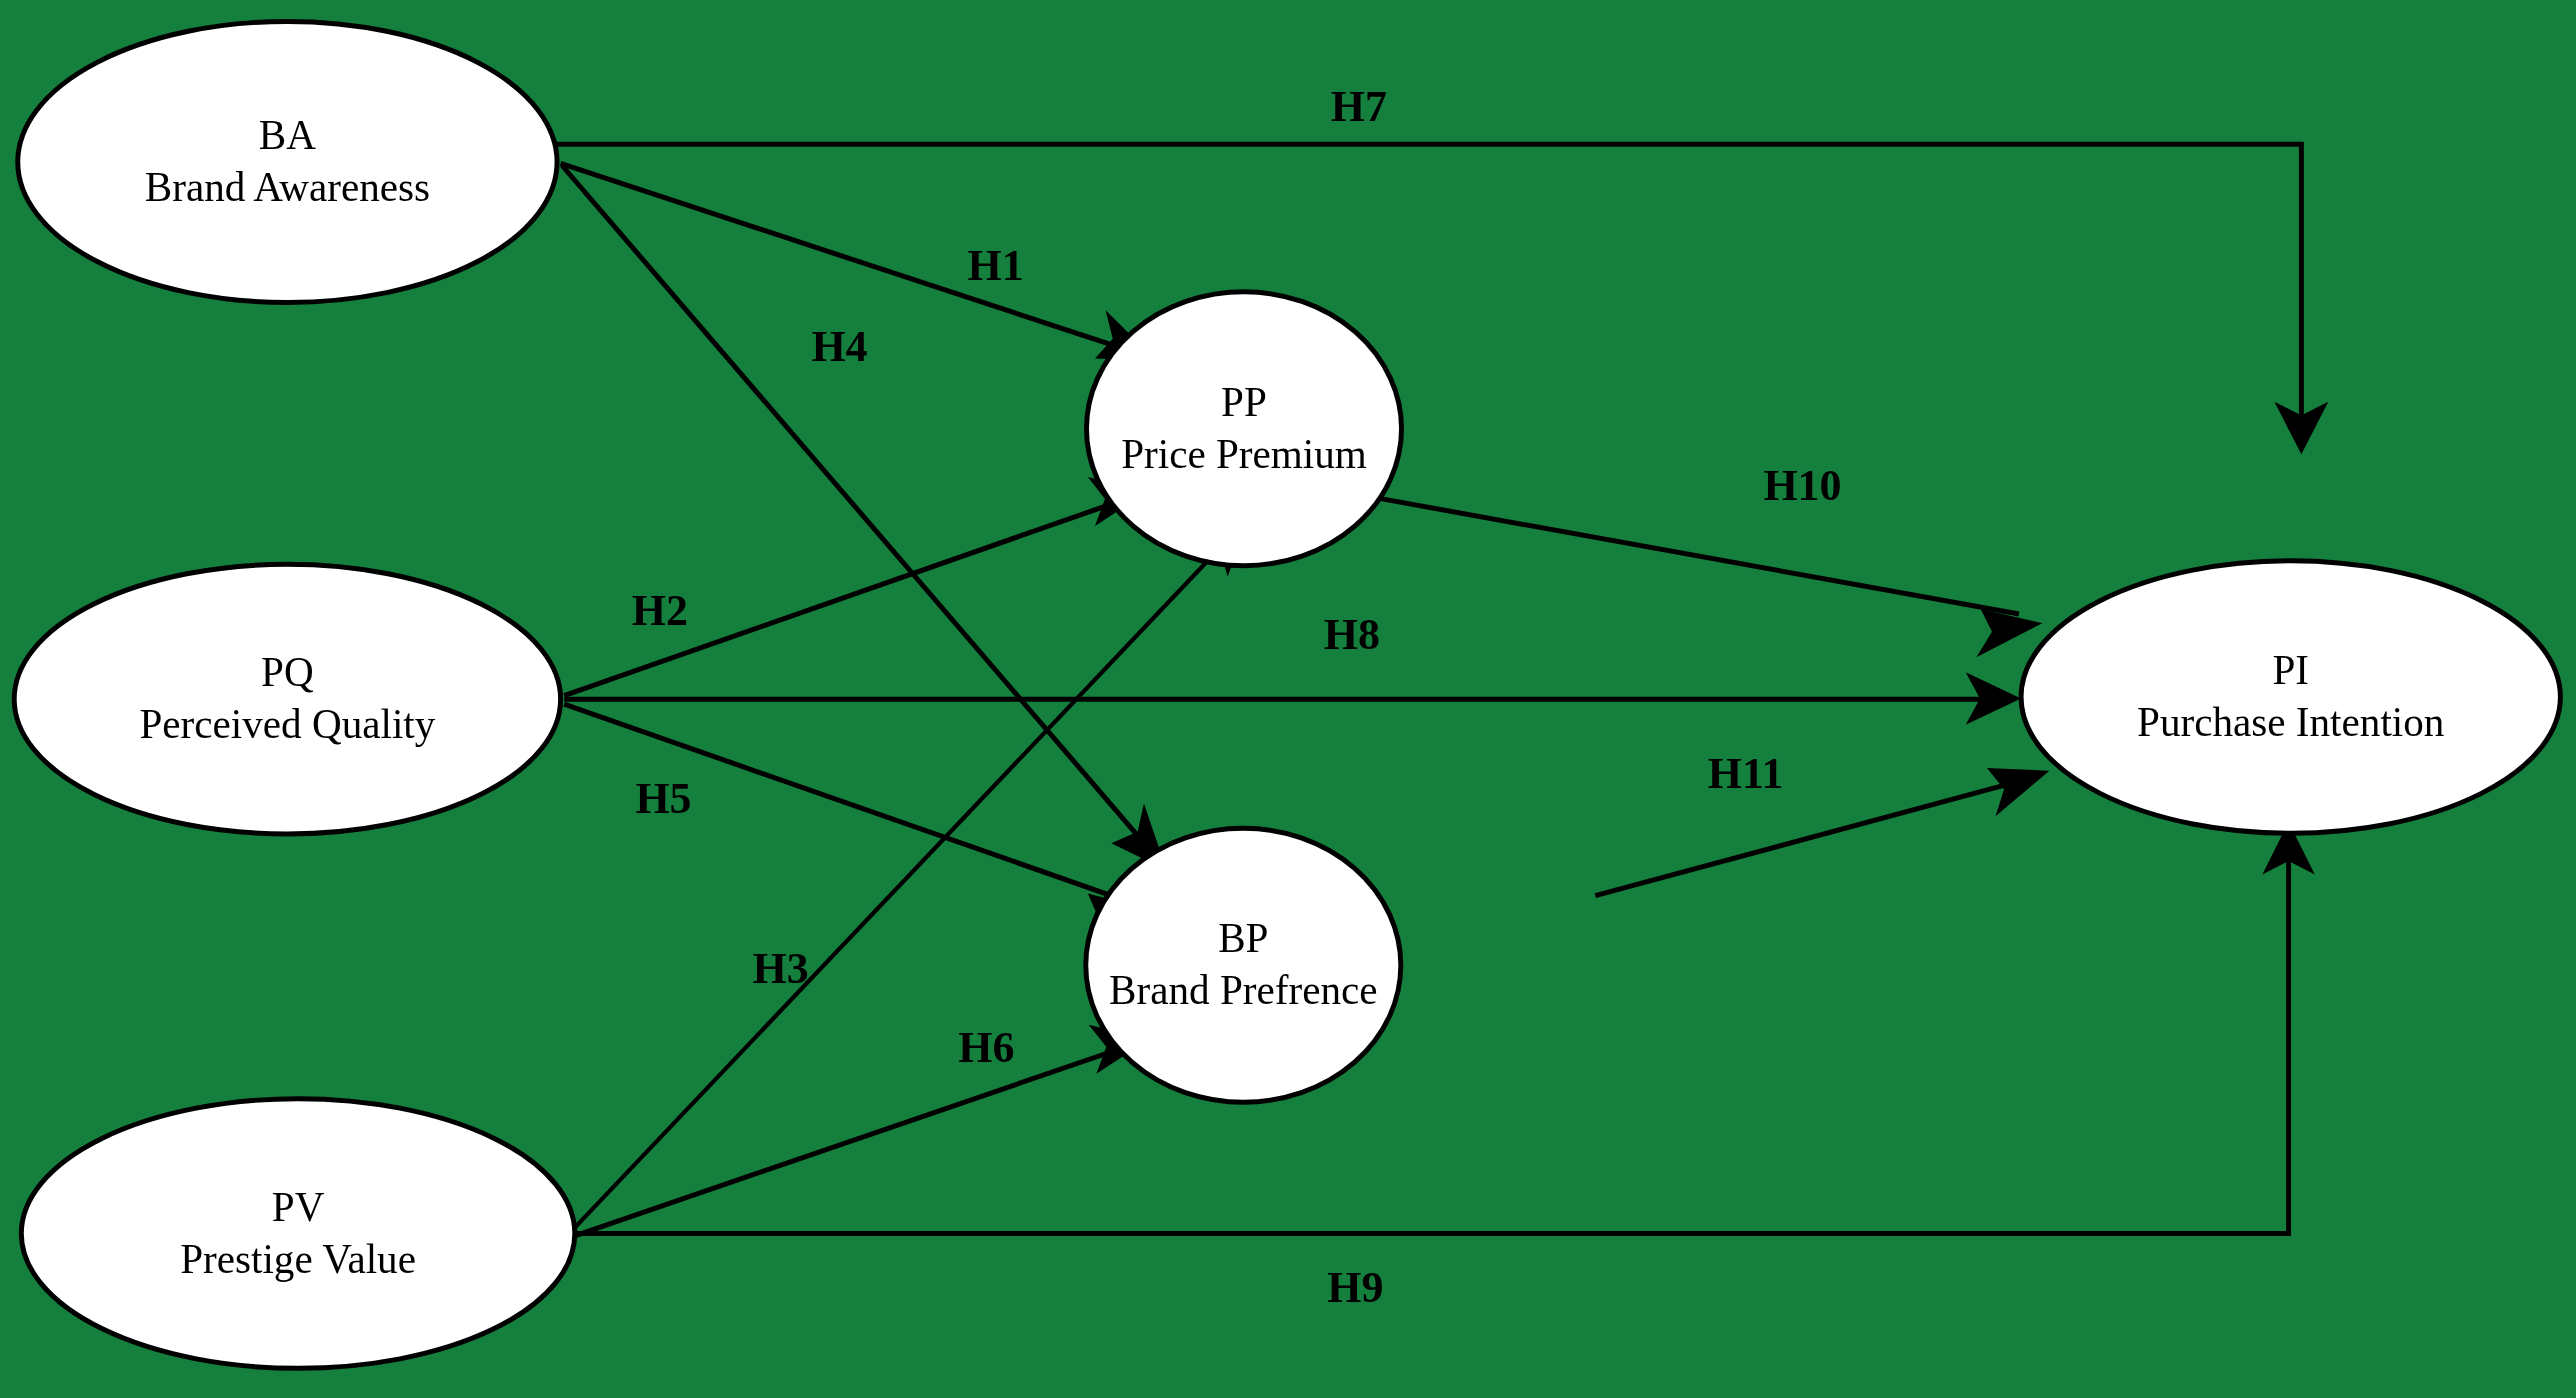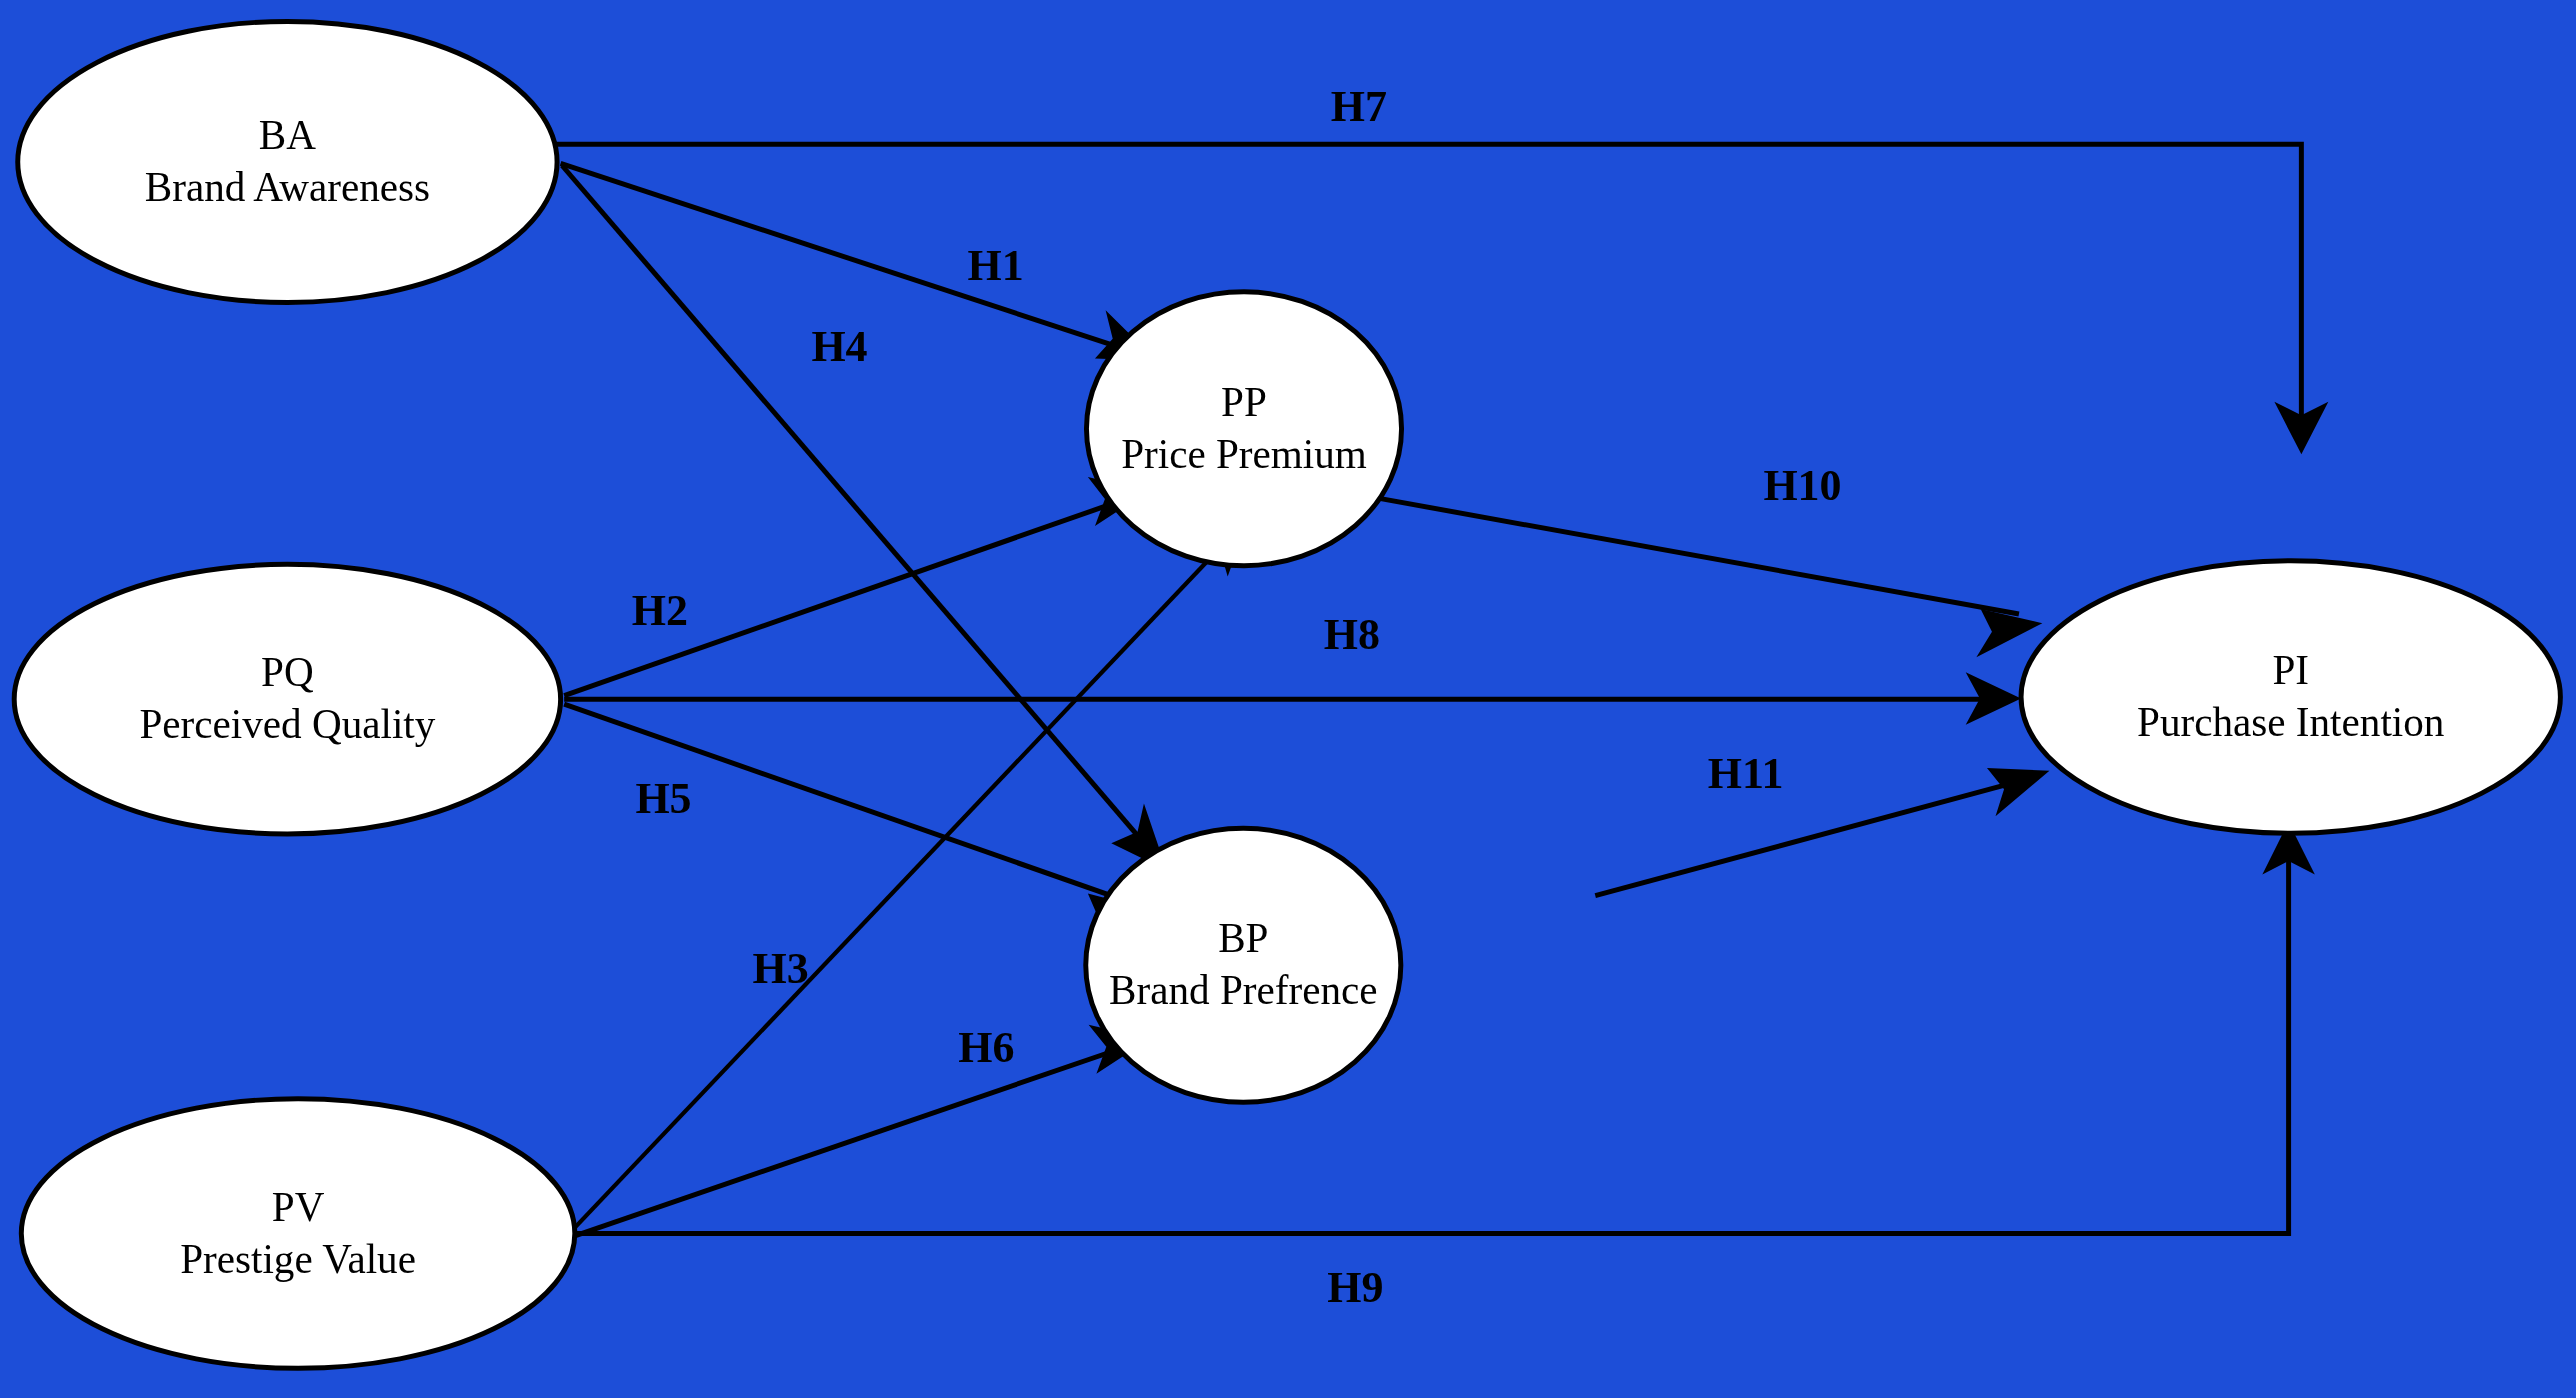--- a/index.html
+++ b/index.html
@@ -8,21 +8,21 @@
     padding: 0;
     background: #ffffff;
   }
   body {
     font-family: "Liberation Serif", "DejaVu Serif", serif;
   }
   #diagram-root {
     position: relative;
     width: 2576px;
     height: 1399px;
-    background: #1d4ed8;
+    background: #15803d;
     overflow: hidden;
   }
   svg.model-canvas {
     display: block;
     width: 2576px;
     height: 1399px;
   }
   .node-ellipse {
     fill: #ffffff;
     stroke: #000000;

